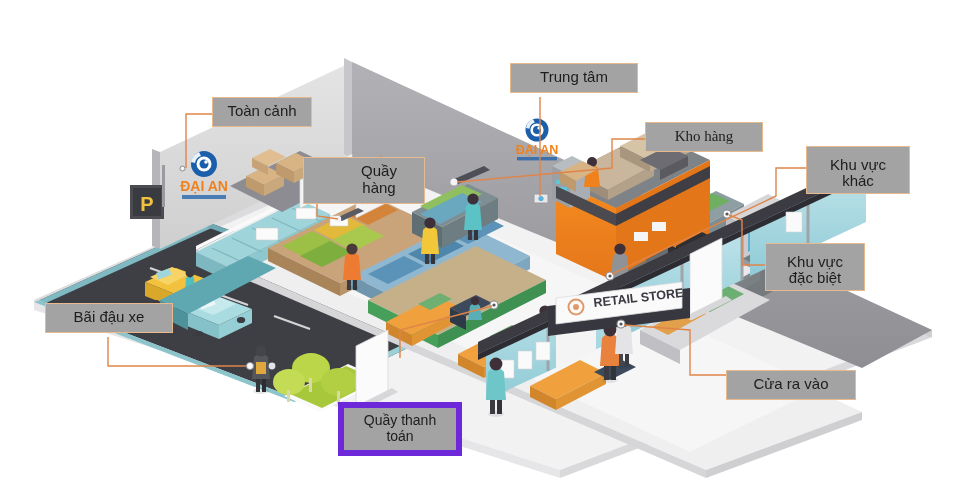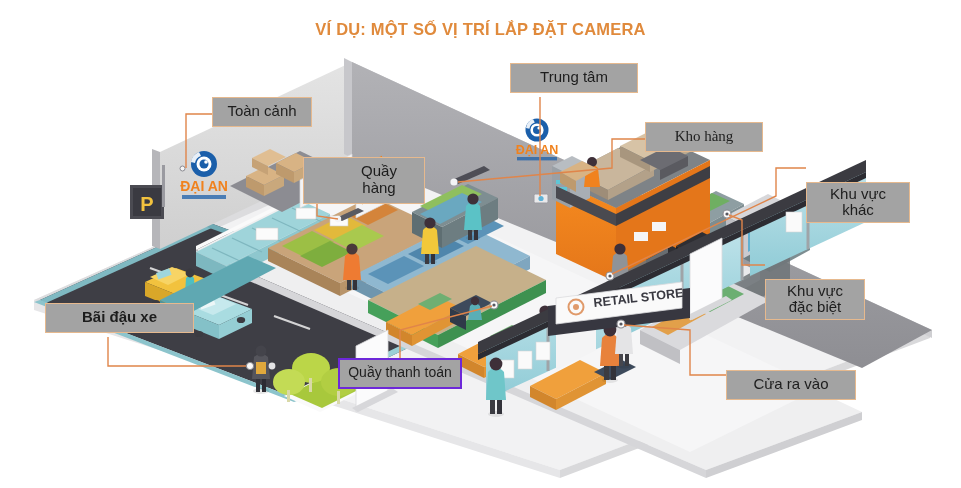--- a/index.html
+++ b/index.html
@@ -21,22 +21,22 @@
     color:#1d1d1d;
     font-family:"Liberation Sans",sans-serif;
     font-size:15px;
     line-height:1.12;
     padding:5px 10px 6px 10px;
     box-sizing:border-box;
     white-space:pre-line;
     text-align:center;
     box-shadow:0 0 0 0 rgba(0,0,0,0);
   }
-  .lbl.l2{line-height:1.08;padding-top:3px;padding-bottom:4px;margin-top:36px;}
-  .lbl.noborder{border:2px solid #6d28d9;}
+  .lbl.l2{line-height:1.08;padding-top:10px;padding-bottom:4px;}
+  .lbl.noborder{border:6px solid #6d28d9;margin-top:44px;}
 </style>
 </head>
 <body>
 
 <div id="stage">
 
   <svg id="scene" viewBox="0 0 961 488">
     <defs>
       <linearGradient id="gWallF" x1="0" y1="0" x2="0" y2="1">
         <stop offset="0" stop-color="#E4E4E4"></stop>
@@ -549,27 +549,26 @@
       <polyline points="540,97 540,196"></polyline>
       <polyline points="645,139 612,139 612,168 458,182"></polyline>
       <polyline points="806,168 776,168 776,196 612,274"></polyline>
       <polyline points="765,265 742,265 742,220 729,215"></polyline>
       <polyline points="108,337 108,366 246,366"></polyline>
       <polyline points="400,358 400,330 492,306"></polyline>
       <polyline points="726,375 690,375 690,330 624,325"></polyline>
     </g>
   </svg>
 
-  <div class="title">VÍ DỤ: MỘT SỐ VỊ TRÍ LẮP ĐẶT CAMERA</div>
 
   <div class="lbl" style="left:212px;top:97px;width:100px;">Toàn cảnh</div>
   <div class="lbl" style="left:303px;top:157px;width:122px;padding-left:40px;">Quầy hàng</div>
   <div class="lbl" style="left:510px;top:63px;width:128px;">Trung tâm</div>
   <div class="lbl" style="left:645px;top:122px;width:118px;font-family:Liberation Serif, serif;">Kho hàng</div>
   <div class="lbl l2" style="left:806px;top:146px;width:104px;">Khu vực
 khác</div>
   <div class="lbl l2" style="left:765px;top:243px;width:100px;">Khu vực
 đặc biệt</div>
-  <div class="lbl" style="left:45px;top:303px;width:149px;font-weight:bold;">Bãi đậu xe</div>
+  <div class="lbl" style="left:45px;top:303px;width:128px;">Bãi đậu xe</div>
   <div class="lbl noborder" style="left:338px;top:358px;width:124px;font-size:14px;padding-left:6px;padding-right:6px;">Quầy thanh toán</div>
   <div class="lbl" style="left:726px;top:370px;width:130px;">Cửa ra vào</div>
 
 </div>
 
 </body></html>

